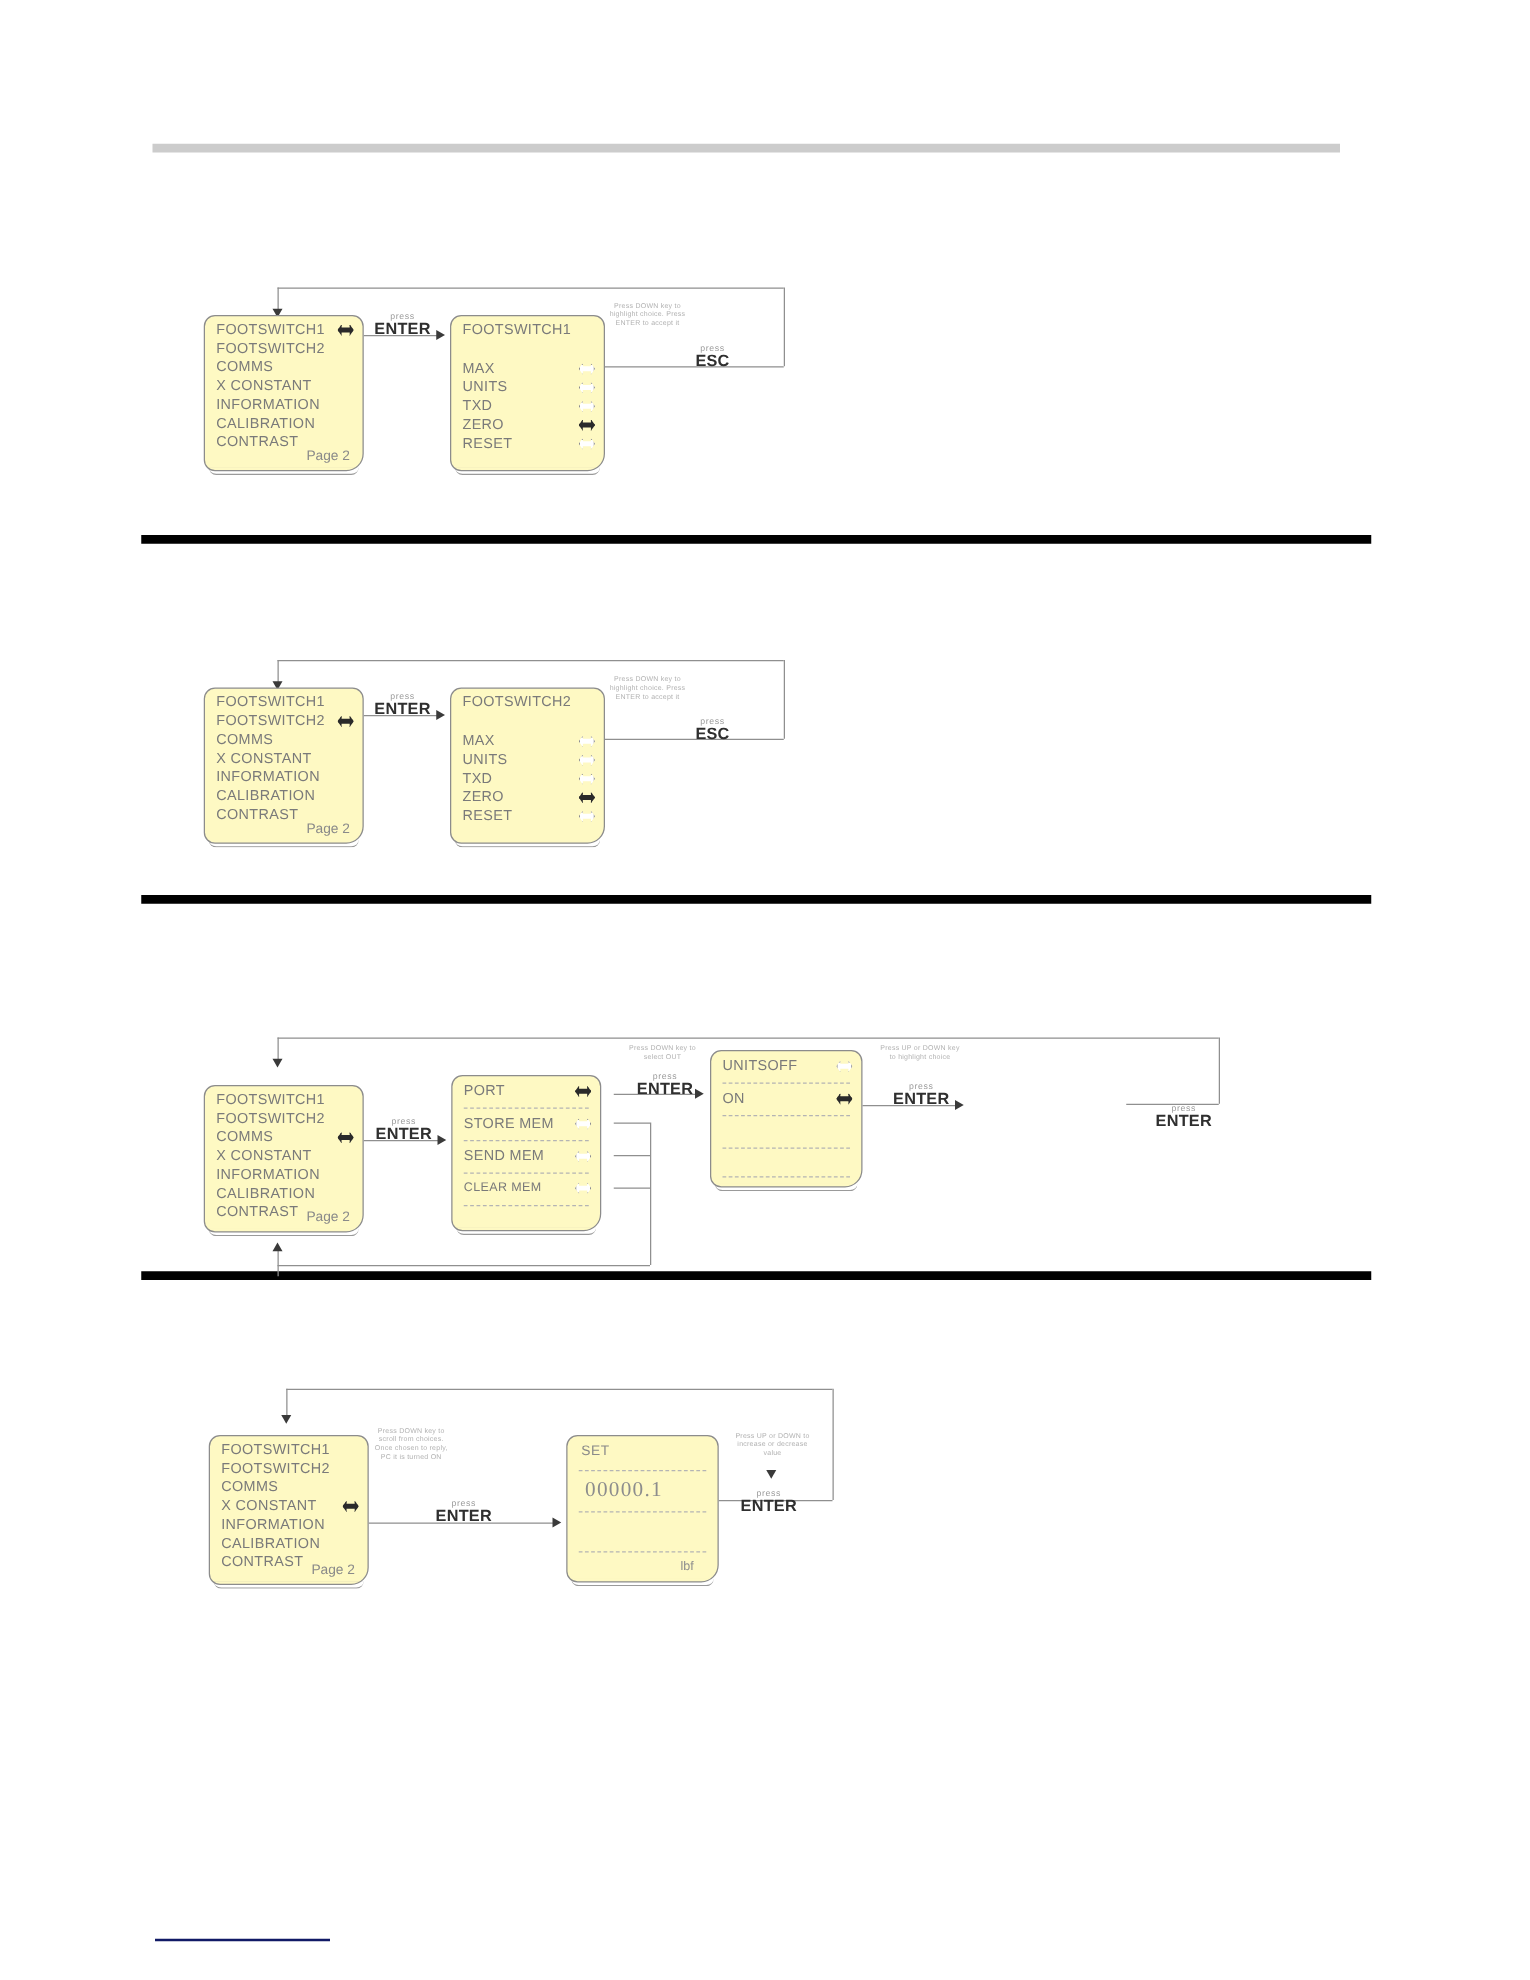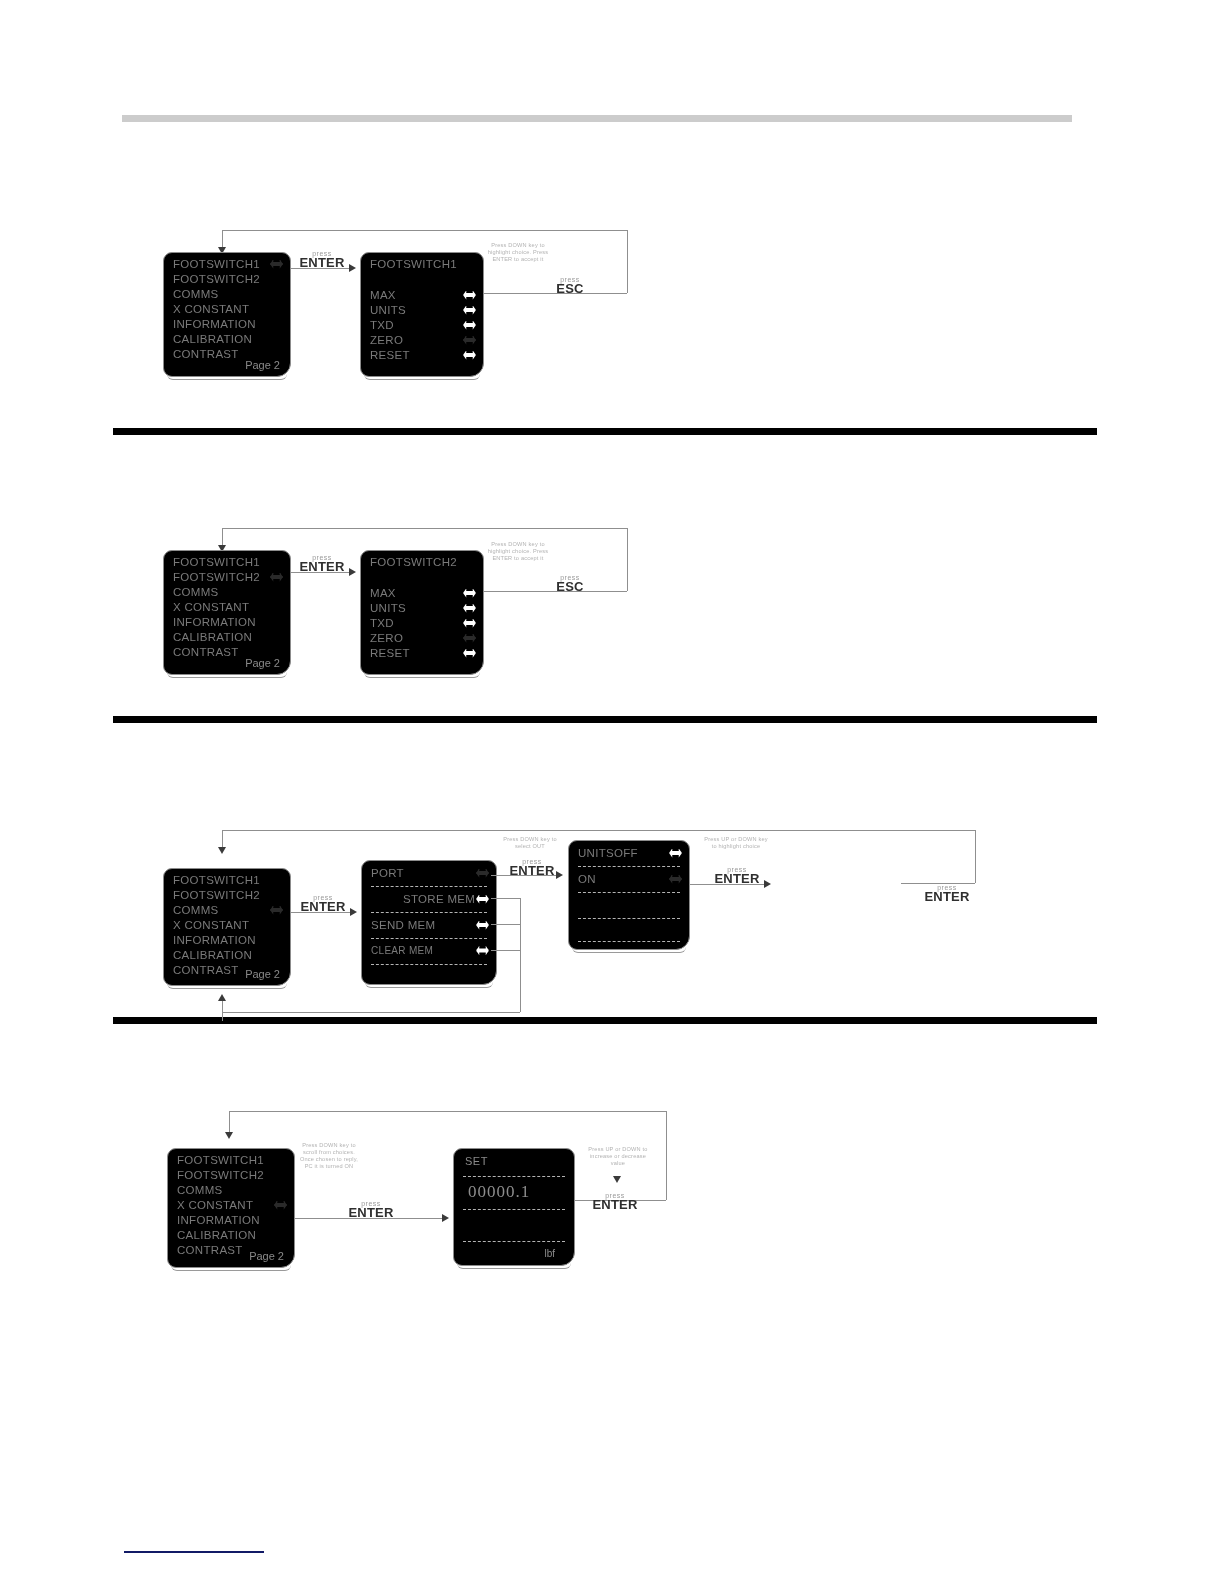--- a/index.html
+++ b/index.html
@@ -25,21 +25,21 @@
   }
 
   
   .diagram{ position:absolute; }
 
   
   .panel{
     position:absolute;
     border:1px solid #8c8c8c;
     border-radius:9px 9px 14px 9px;
-    background:#000000;
+    background:#fef9c3;
   }
   .panel::after{
     content:"";
     position:absolute;
     left:3px; right:3px; bottom:-4px; height:5px;
     border-bottom:1px solid #9a9a9a;
     border-radius:0 0 12px 12px;
   }
 
   .mrow{
@@ -322,27 +322,27 @@
   <div class="ln v" style="left:222px;top:999px;height:22px;"></div>
   <div class="tri-u" style="left:218px;top:994px;"></div>
 
   <div class="ln h" style="left:291px;top:912px;width:60px;"></div>
   <div class="tri-r" style="left:350px;top:908px;"></div>
   <div class="presslbl" style="left:296px;top:894px;width:54px;">
     <span class="p1">press</span>
     <span class="p2">ENTER</span>
   </div>
 
-  <div class="panel" style="left:361px;top:860px;width:136px;height:125px;">
+  <div class="panel" style="left:361px;top:860px;width:120px;height:125px;">
     <div class="mrow" style="top:6px;font-size:11.5px;">
       <span class="lbl">PORT</span>
       <span class="dia filled"></span>
     </div>
     <div class="dashline" style="top:25px;"></div>
-    <div class="mrow" style="top:32px;font-size:11.5px;margin-left:32px;">
+    <div class="mrow" style="top:32px;font-size:11.5px;">
       <span class="lbl">STORE MEM</span>
       <span class="dia"></span>
     </div>
     <div class="dashline" style="top:51px;"></div>
     <div class="mrow" style="top:58px;font-size:11.5px;">
       <span class="lbl">SEND MEM</span>
       <span class="dia"></span>
     </div>
     <div class="dashline" style="top:77px;"></div>
     <div class="mrow" style="top:84px;font-size:10px;">

